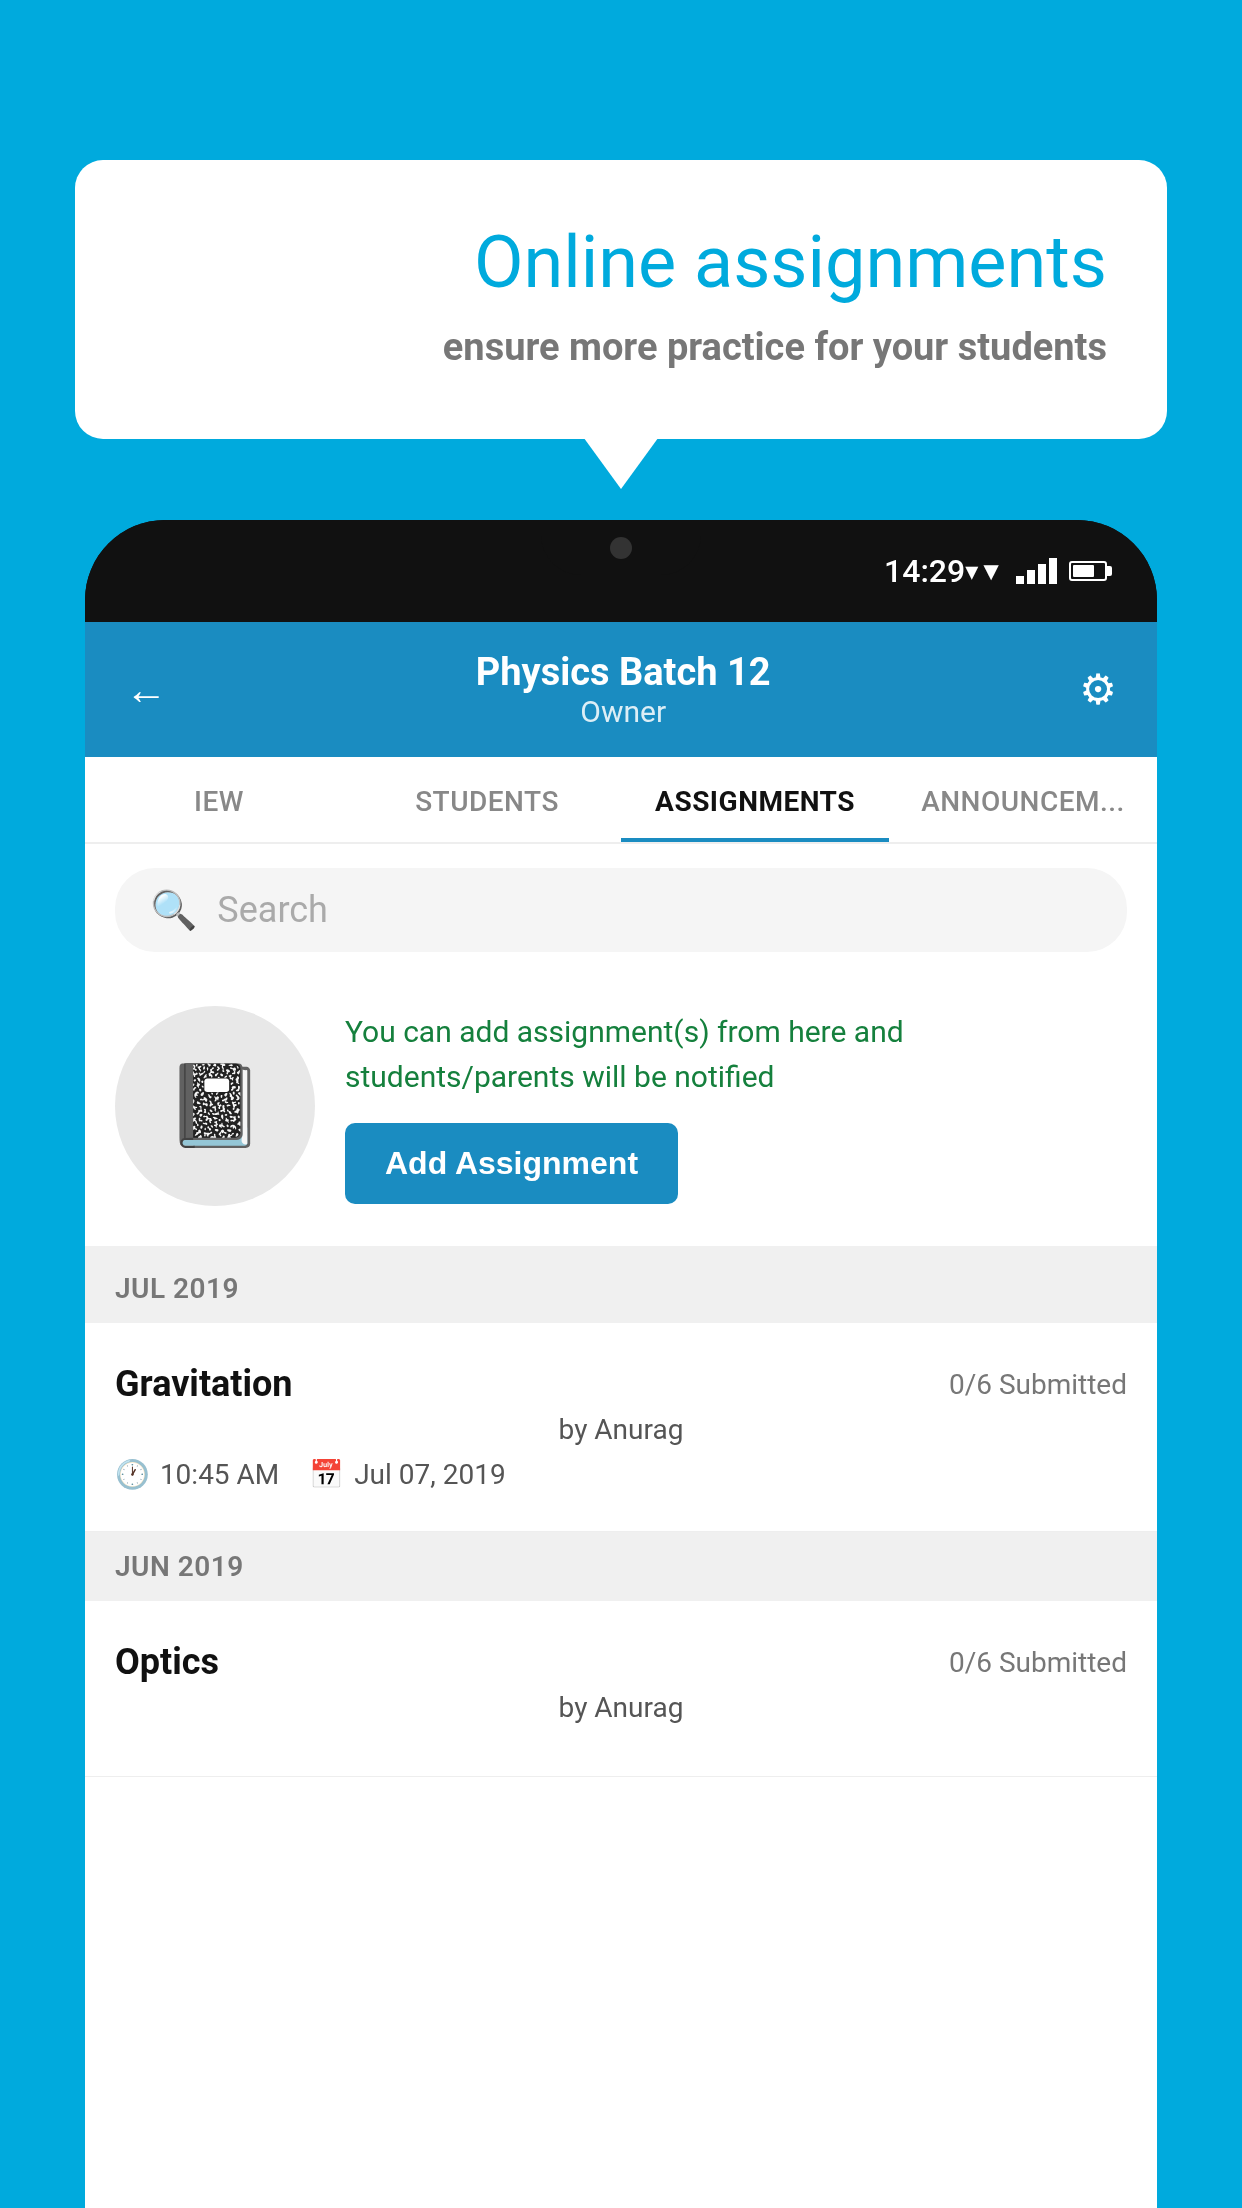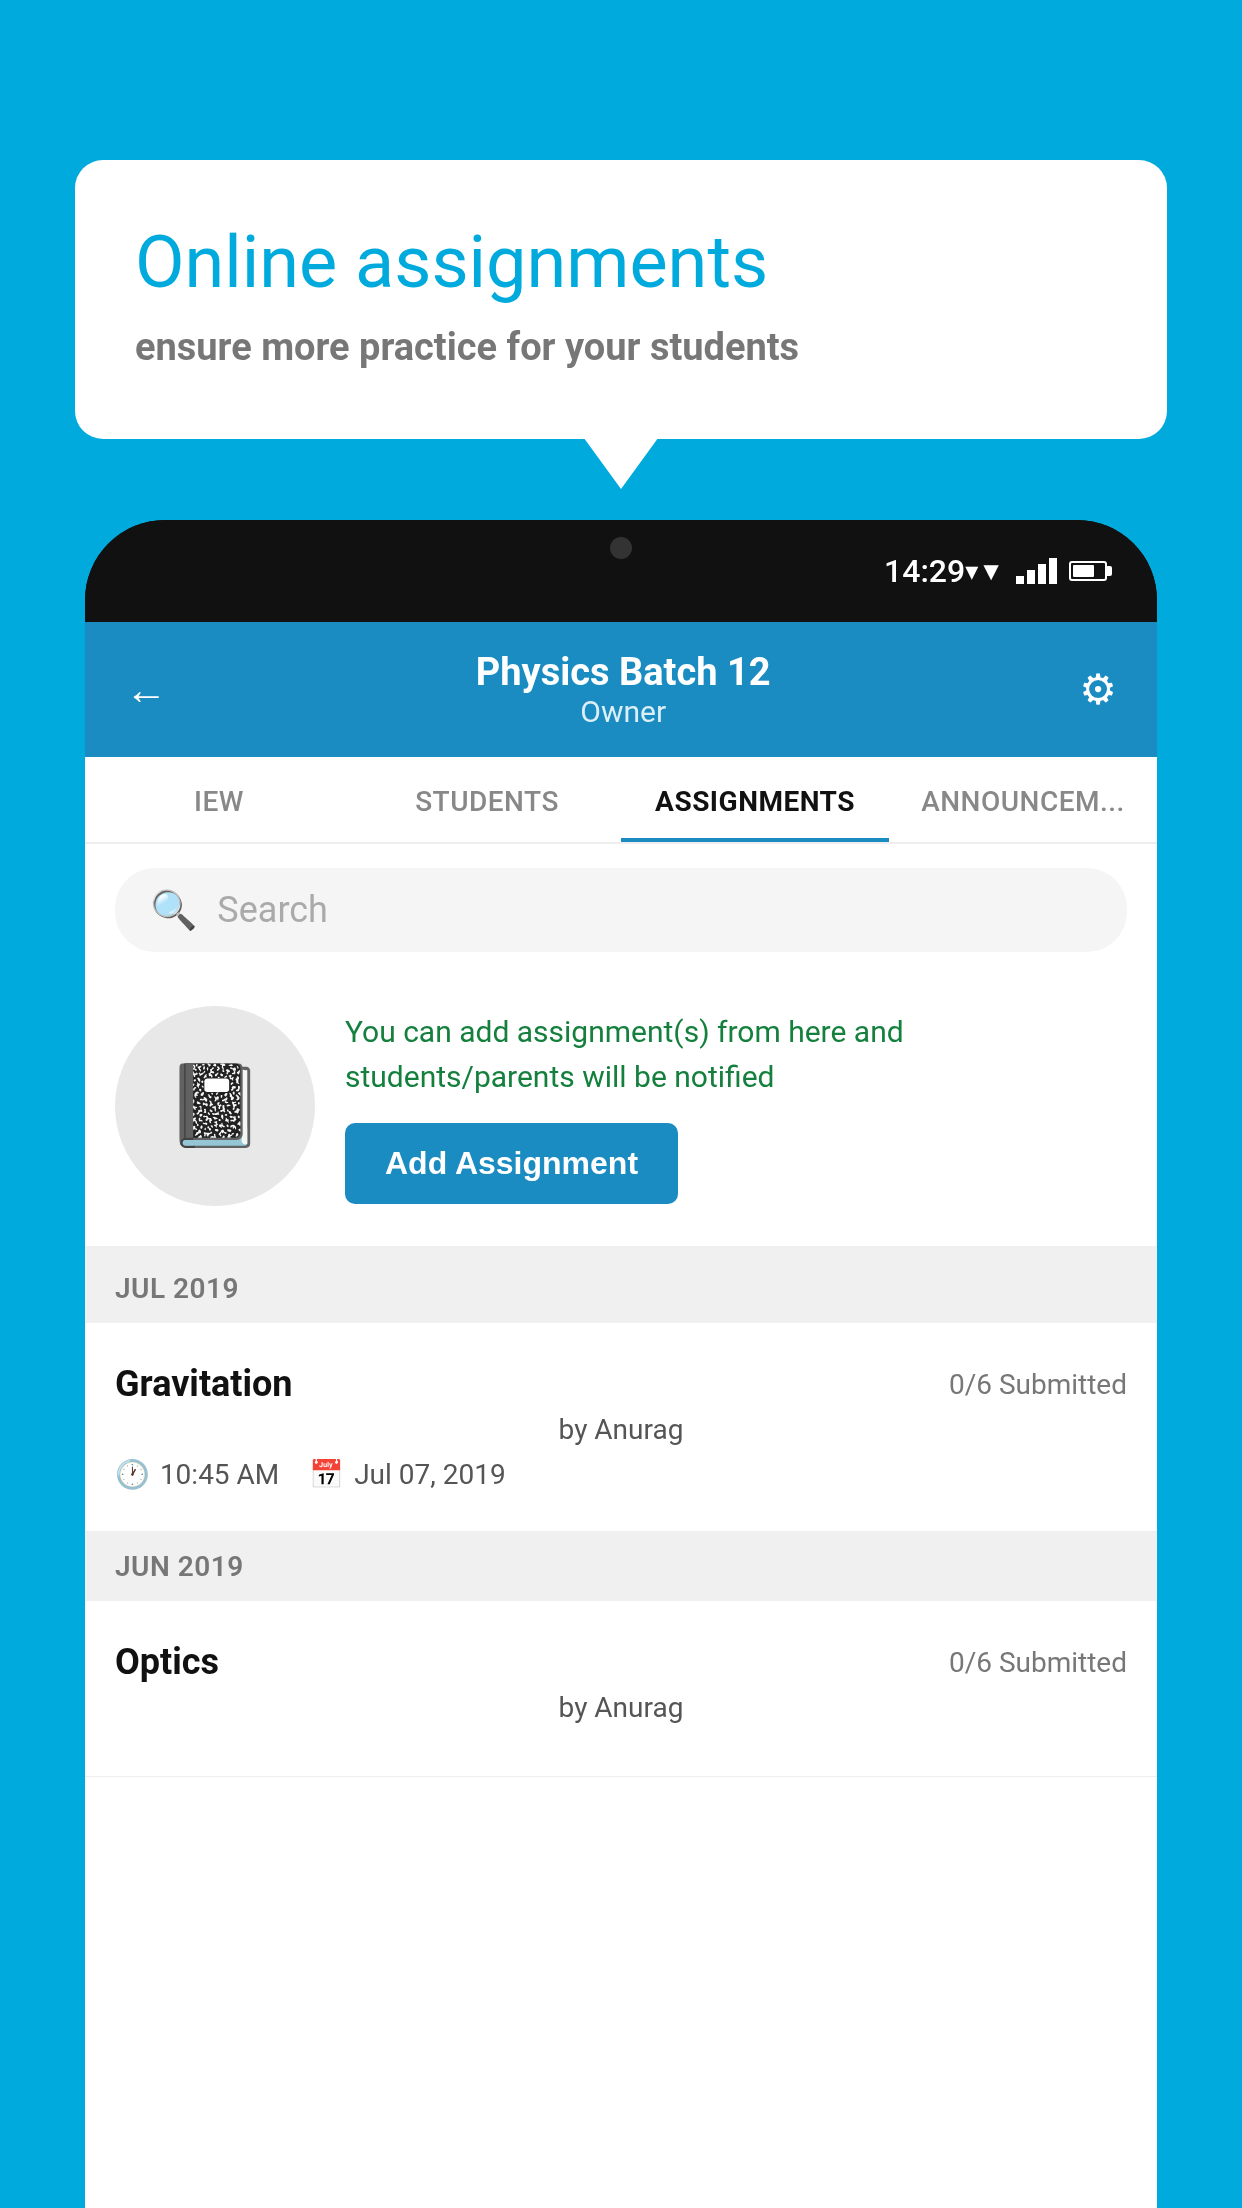--- a/index.html
+++ b/index.html
@@ -15,21 +15,21 @@
 
     
     .promo-card {
       position: absolute;
       top: 160px;
       left: 75px;
       right: 75px;
       background: white;
       border-radius: 28px;
       padding: 60px 60px 70px 60px;
-      text-align: left;
+      text-align: right;
     }
 
     .promo-card::after {
       content: '';
       position: absolute;
       bottom: -50px;
       left: 50%;
       transform: translateX(-50%);
       width: 0;
       height: 0;

